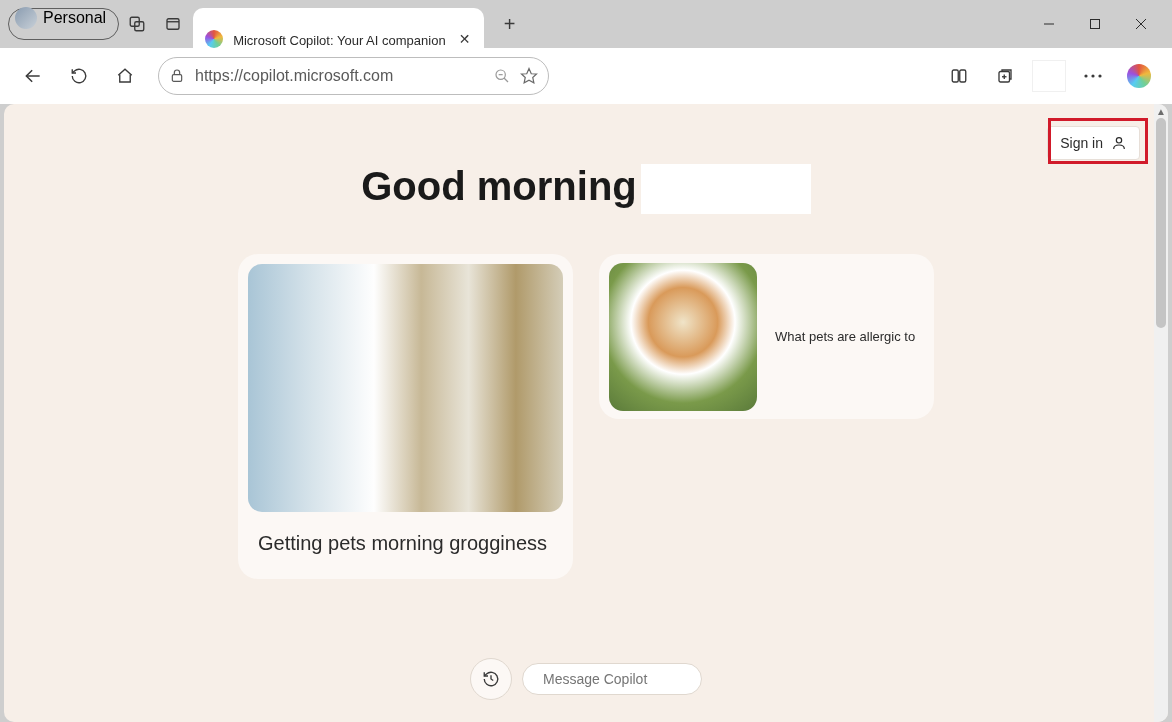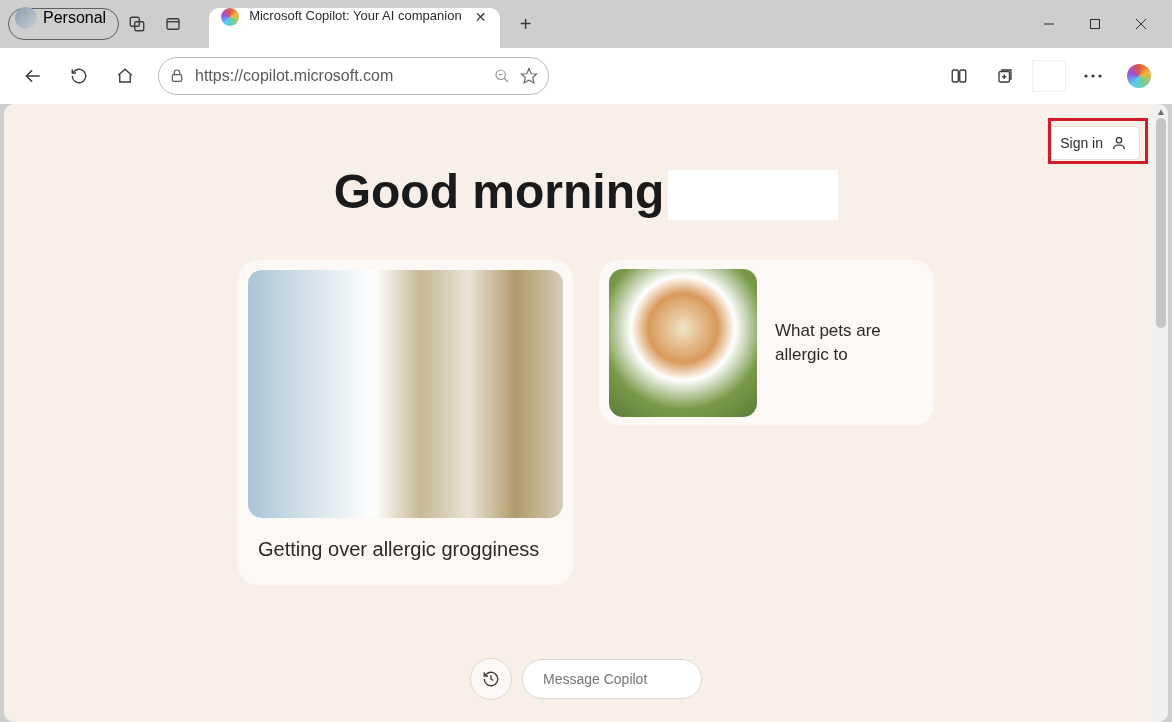--- a/index.html
+++ b/index.html
@@ -3,21 +3,21 @@
 <meta charset="utf-8">
 <style>
 * { margin: 0; padding: 0; box-sizing: border-box; }
 body { font-family: 'Segoe UI', Tahoma, sans-serif; background: #cecece; width: 1172px; height: 722px; overflow: hidden; }
 
 
 .titlebar { height: 48px; background: #cecece; display: flex; align-items: center; padding: 0 8px; }
 .profile-pill { display: flex; align-items: center; gap: 6px; border: 1.5px solid #5f5f5f; border-radius: 18px; padding: 4px 12px 16px 6px; height: 32px; }
 .profile-avatar { width: 22px; height: 22px; border-radius: 50%; background: linear-gradient(135deg,#8a9cb0,#c8d0d8); }
 .tb-icon-btn { width: 36px; height: 36px; display: flex; align-items: center; justify-content: center; color: #3a3a3a; cursor: pointer; }
-.tab { background: #fff; border-radius: 10px 10px 0 0; height: 40px; display: flex; align-items: flex-start; padding: 0 10px 0 12px; gap: 10px; min-width: 280px; max-width: 310px; margin-left: 18px; align-self: flex-end; }
+.tab { background: #fff; border-radius: 10px 10px 0 0; height: 40px; display: flex; align-items: flex-end; padding: 0 10px 0 12px; gap: 10px; min-width: 280px; max-width: 310px; margin-left: 2px; align-self: flex-end; }
 .tab-favicon { width: 18px; height: 18px; background: conic-gradient(from 0deg,#e2553f,#f0b83d,#6fcf97,#56ccf2,#9b51e0,#e2553f); border-radius: 50%; flex-shrink: 0; }
 .tab-title { font-size: 13px; color: #2b2b2b; white-space: nowrap; overflow: hidden; text-overflow: ellipsis; flex: 1; }
 .tab-close { width: 18px; height: 18px; display: flex; align-items: center; justify-content: center; color: #3a3a3a; cursor: pointer; font-size: 14px; }
 .newtab-btn { margin-left: 10px; color: #3a3a3a; font-size: 20px; width: 32px; height: 32px; display: flex; align-items: center; justify-content: center; cursor: pointer; }
 .win-controls { margin-left: auto; display: flex; }
 .win-btn { width: 46px; height: 32px; display: flex; align-items: center; justify-content: center; color: #2b2b2b; cursor: pointer; }
 
 
 .toolbar { height: 56px; background: #fff; display: flex; align-items: center; padding: 0 14px; gap: 8px; }
 .tool-btn { width: 38px; height: 38px; display: flex; align-items: center; justify-content: center; color: #3a3a3a; cursor: pointer; border-radius: 6px; }
@@ -29,38 +29,38 @@
 
 
 .viewport { position: relative; height: calc(722px - 48px - 56px); background: #f7efe8; border-radius: 10px; margin: 0 4px 4px 4px; overflow: hidden; }
 .scrollbar-track { position: absolute; right: 0; top: 0; width: 14px; height: 100%; background: #f0f0f0; }
 .scrollbar-thumb { position: absolute; right: 2px; top: 14px; width: 10px; height: 210px; background: #c4c4c4; border-radius: 5px; }
 .scroll-arrow-up { position: absolute; right: 2px; top: 2px; color: #6d6d6d; font-size: 10px; }
 
 .signin-btn { position: absolute; right: 28px; top: 22px; display: flex; align-items: center; gap: 8px; border: 1px solid #e7dfd8; padding: 8px 12px; border-radius: 4px; background: #fff; cursor: pointer; font-size: 14px; color: #2b2b2b; }
 .signin-highlight { position: absolute; right: 20px; top: 14px; width: 100px; height: 46px; border: 3px solid #d11a2a; pointer-events: none; }
 
-.greeting { font-size: 48px; font-weight: 600; color: #1a1a1a; text-align: center; margin-top: 60px; }
+.greeting { font-size: 40px; font-weight: 600; color: #1a1a1a; text-align: center; margin-top: 60px; }
 .greeting-blank { display: inline-block; width: 170px; height: 50px; background: #fff; vertical-align: middle; margin-left: 4px; }
 
 .cards { display: flex; gap: 26px; justify-content: center; margin-top: 40px; padding: 0 60px; }
 .card-lg { width: 335px; background: #fcf8f5; border-radius: 20px; padding: 10px 10px 22px 10px; cursor: pointer; }
 .card-lg-img { width: 100%; height: 248px; border-radius: 14px; background: linear-gradient(90deg,#a9c5d6 0%,#d6e3ea 20%,#fefefe 40%,#c7b896 55%,#e8e4d8 70%,#b09a6a 85%,#d4cdb8 100%); }
 .card-lg-title { font-size: 20px; font-weight: 500; color: #2b2b2b; margin: 18px 10px 0 10px; line-height: 1.35; }
 
 .cards-right { display: flex; flex-direction: column; gap: 26px; }
 .card-sm { width: 335px; height: 165px; background: #fcf8f5; border-radius: 20px; padding: 10px; display: flex; gap: 18px; align-items: center; cursor: pointer; }
 .card-sm-img { width: 148px; height: 148px; border-radius: 14px; flex-shrink: 0; }
 .img-corgi { background: radial-gradient(circle at 50% 40%,#f0e4c8 0%,#d99a5a 30%,#fff 45%,#7a9a4a 70%,#5a7a3a 100%); }
 .img-vase { background: linear-gradient(135deg,#d0c8b0 0%,#8a8060 30%,#f0ead6 50%,#b0a888 70%,#e8e0c8 100%); }
-.card-sm-title { font-size: 17px; font-weight: 500; color: #2b2b2b; line-height: 1.4; padding-right: 8px; }
+.card-sm-title { font-size: 13px; font-weight: 500; color: #2b2b2b; line-height: 1.4; padding-right: 8px; }
 
 .input-row { position: absolute; bottom: 22px; left: 50%; transform: translateX(-50%); display: flex; gap: 10px; align-items: center; }
 .history-btn { width: 42px; height: 42px; border: 1px solid #e0d8cf; border-radius: 50%; display: flex; align-items: center; justify-content: center; background: #fcf8f5; cursor: pointer; color: #3a3a3a; }
-.msg-input { width: 180px; height: 40px; border: 1px solid #e0d8cf; border-radius: 22px; background: #fff; padding: 0 20px; font-size: 14px; color: #757575; display: flex; align-items: center; cursor: text; }
+.msg-input { width: 180px; height: 32px; border: 1px solid #e0d8cf; border-radius: 22px; background: #fff; padding: 0 20px; font-size: 14px; color: #757575; display: flex; align-items: center; cursor: text; }
 </style>
 </head>
 <body>
 
 <div class="titlebar">
   <div class="profile-pill">
     <div class="profile-avatar"></div>
     <span>Personal</span>
   </div>
   <div class="tb-icon-btn">
@@ -174,21 +174,21 @@
   </div>
   <div class="signin-highlight"></div>
 
   <h1 class="greeting">
     <span>Good morning</span><span class="greeting-blank"></span>
   </h1>
 
   <div class="cards">
     <div class="card-lg">
       <div class="card-lg-img"></div>
-      <div class="card-lg-title">Getting over allergic grogginess</div>
+      <div class="card-lg-title">Getting pets morning grogginess</div>
     </div>
     <div class="cards-right">
       <div class="card-sm">
         <div class="card-sm-img img-corgi"></div>
         <div class="card-sm-title">What pets are allergic to</div>
       </div>
     </div>
   </div>
 
   <div class="input-row">

